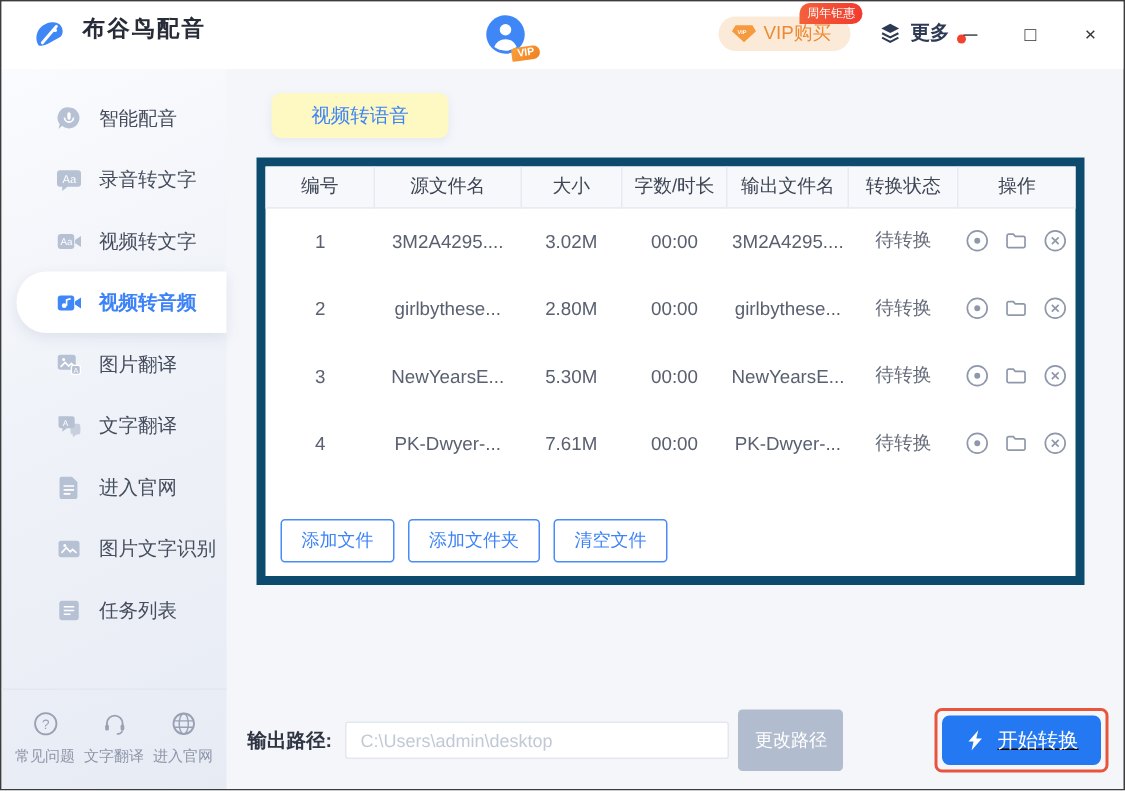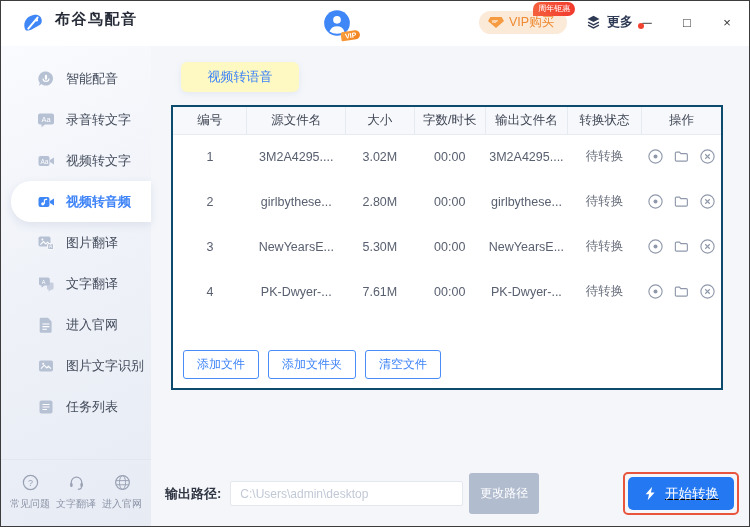--- a/index.html
+++ b/index.html
@@ -29,35 +29,35 @@
   .side-item.active .side-ico { color:#3f86f6; }
   .side-ico svg { width:100%; height:100%; }
   .side-footer { position:absolute; left:0; right:0; bottom:0; padding:13px 6px 15px; display:flex; justify-content:space-around; border-top:1px solid #e2e7f0; }
   .sf-item { display:flex; flex-direction:column; align-items:center; gap:5px; color:#8d95a8; font-size:10px; cursor:pointer; }
   .sf-ico { width:19px; height:19px; color:#99a1b3; display:flex; }
   .sf-ico svg { width:100%; height:100%; }
 
   
   .main { flex:1; padding:16px 26px 0 20px; display:flex; flex-direction:column; }
   .tab { margin-left:10px; width:118px; height:30px; background:#fef9c3; border-radius:6px; display:flex; align-items:center; justify-content:center; font-size:13px; color:#3d83f7; box-shadow:0 2px 6px rgba(120,140,170,.12); cursor:pointer; flex:none; }
-  .panel { margin-top:13px; background:#fff; border:2px solid #0c4a6e; height:285px; position:relative; flex:none; }
+  .panel { margin-top:13px; background:#fff; border:6px solid #0c4a6e; height:285px; position:relative; flex:none; }
   table { width:100%; border-collapse:collapse; table-layout:fixed; }
   th { height:27px; background:#f7f8fb; font-size:12.5px; font-weight:500; color:#3e4554; border-bottom:1px solid #e8ebf2; border-right:1px solid #e6eaf1; }
   th:last-child { border-right:none; }
   td { height:45px; text-align:center; font-size:12.5px; color:#596070; overflow:hidden; white-space:nowrap; }
   .status-cell { color:#666c7a; }
   .ops { display:flex; justify-content:center; align-items:center; gap:9px; color:#8f98ab; }
   .op { width:17px; height:17px; cursor:pointer; display:flex; }
   .op svg { width:100%; height:100%; }
   .panel-actions { position:absolute; left:10px; bottom:9px; display:flex; gap:9px; }
   .pa-btn { background:#fff; border:1px solid #4a8cf7; color:#3d83f7; font-size:12px; padding:5px 13px; border-radius:3px; cursor:pointer; }
 
   .footer-row { margin-top:auto; margin-bottom:11px; margin-left:-6px; display:flex; align-items:center; }
   .out-label { font-size:13px; font-weight:600; color:#2f3542; flex:none; }
-  .out-input { width:233px; height:25px; margin-left:9px; border:1px solid #e3e7ef; border-radius:2px; padding:0 9px; font-size:12px; color:#c2c9d6; background:#fff; }
+  .out-input { width:256px; height:25px; margin-left:9px; border:1px solid #e3e7ef; border-radius:2px; padding:0 9px; font-size:12px; color:#c2c9d6; background:#fff; }
   .change-btn { height:41px; margin-left:6px; background:#b2bccf; border:none; color:#fff; font-size:12px; padding:0 11px; border-radius:3px; cursor:pointer; }
   .spacer { flex:1; }
   .annotation { border:2px solid #e8543c; border-radius:5px; padding:3px; margin-right:-16px;text-decoration:underline; }
   .start-btn { display:flex; align-items:center; gap:7px; background:#2478f2; border:none; color:#fff; font-size:13.5px; padding:0 15px; height:33px; border-radius:5px; cursor:pointer; }
   .start-btn svg { flex:none; }
 </style>
 </head>
 <body>
 
 <div class="window">

